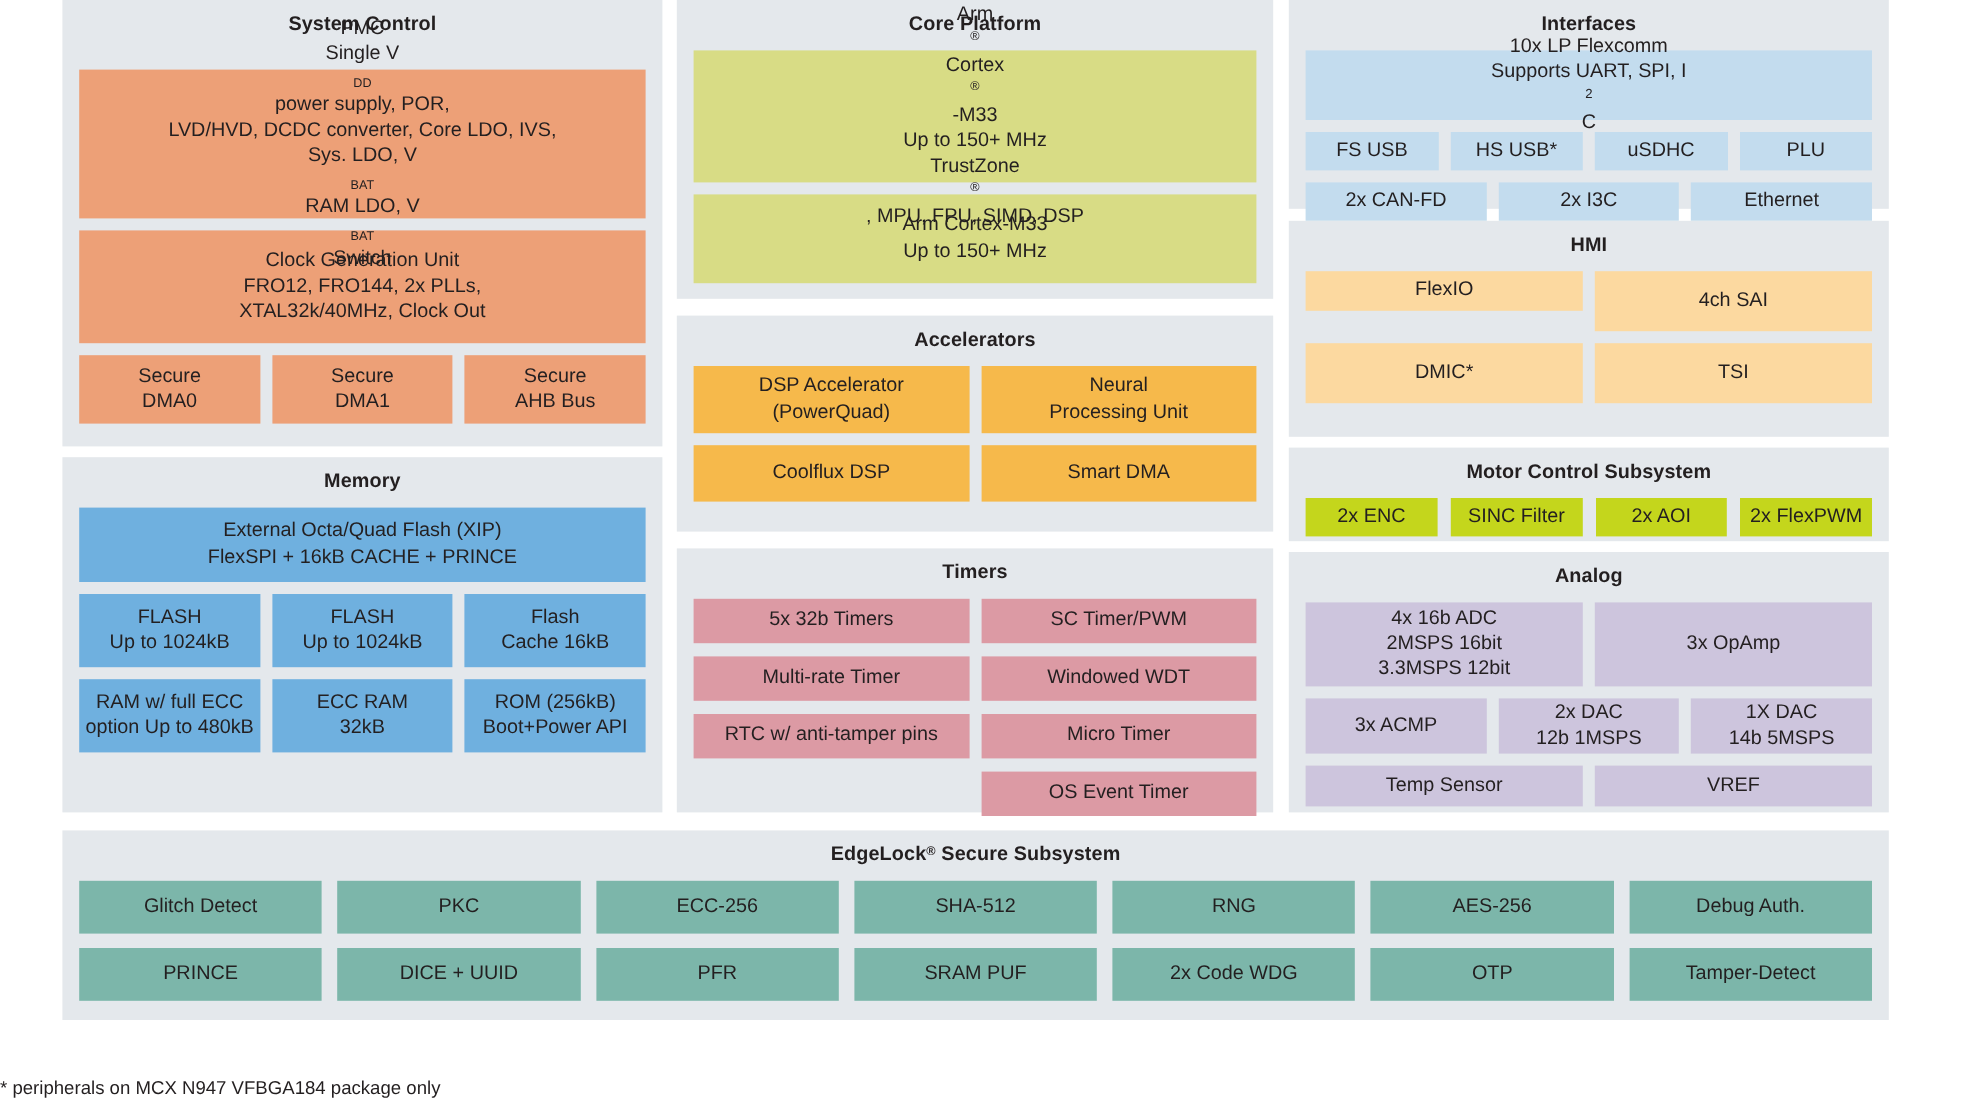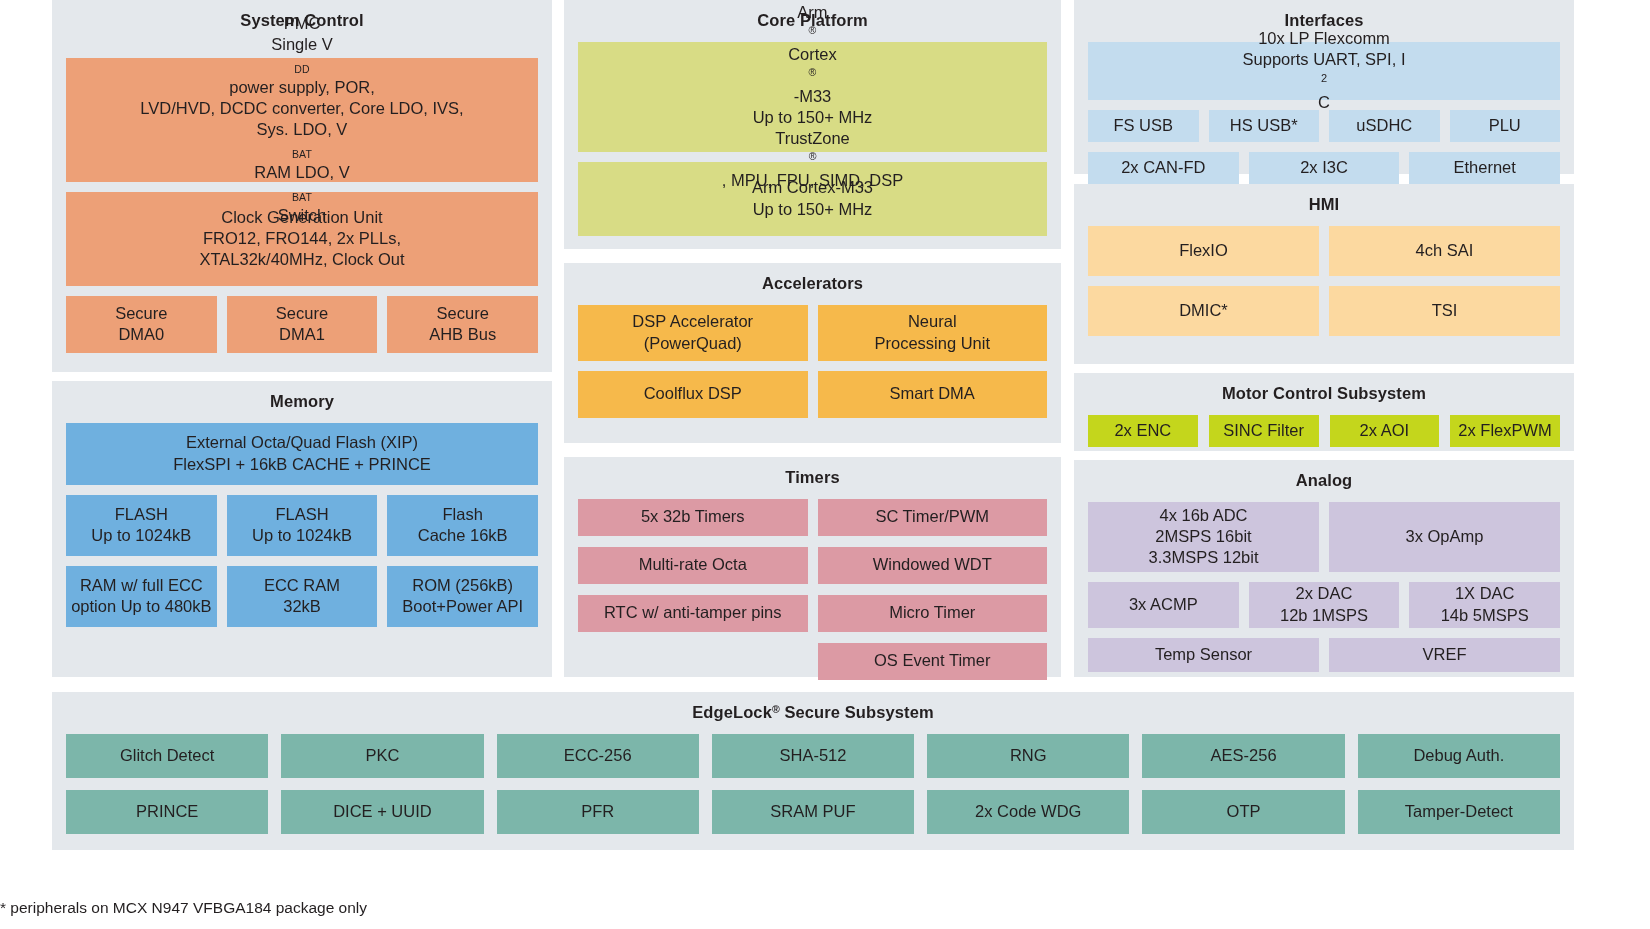--- a/index.html
+++ b/index.html
@@ -185,21 +185,21 @@
 
   <div class="group" style="left:564px;top:457px;width:497px;height:220px;">
     <div class="group-title">Timers</div>
 
     <div style="display:flex;gap:10px;margin:2px 14px 0 14px;">
       <div style="flex:1;display:flex;flex-direction:column;gap:11px;">
         <div class="blk c-pink" style="height:37px;">
           <span>5x 32b Timers</span>
         </div>
         <div class="blk c-pink" style="height:37px;">
-          <span>Multi-rate Octa</span>
+          <span>Multi-rate Timer</span>
         </div>
         <div class="blk c-pink" style="height:37px;">
           <span>RTC w/ anti-tamper pins</span>
         </div>
       </div>
       <div style="flex:1;display:flex;flex-direction:column;gap:11px;">
         <div class="blk c-pink" style="height:37px;">
           <span>SC Timer/PWM</span>
         </div>
         <div class="blk c-pink" style="height:37px;">
@@ -248,21 +248,21 @@
       <div class="blk c-lblue" style="flex:1;height:32px;">
         <span>Ethernet</span>
       </div>
     </div>
   </div>
 
   <div class="group" style="left:1074px;top:184px;width:500px;height:180px;">
     <div class="group-title">HMI</div>
 
     <div class="row" style="margin:2px 14px 0 14px;">
-      <div class="blk c-amber-l" style="flex:1;height:50px;">
+      <div class="blk c-amber-l" style="flex:1;height:33px;">
         <span>FlexIO</span>
       </div>
       <div class="blk c-amber-l" style="flex:1;height:50px;">
         <span>4ch SAI</span>
       </div>
     </div>
 
     <div class="row" style="margin:10px 14px 0 14px;">
       <div class="blk c-amber-l" style="flex:1;height:50px;">
         <span>DMIC*</span>

